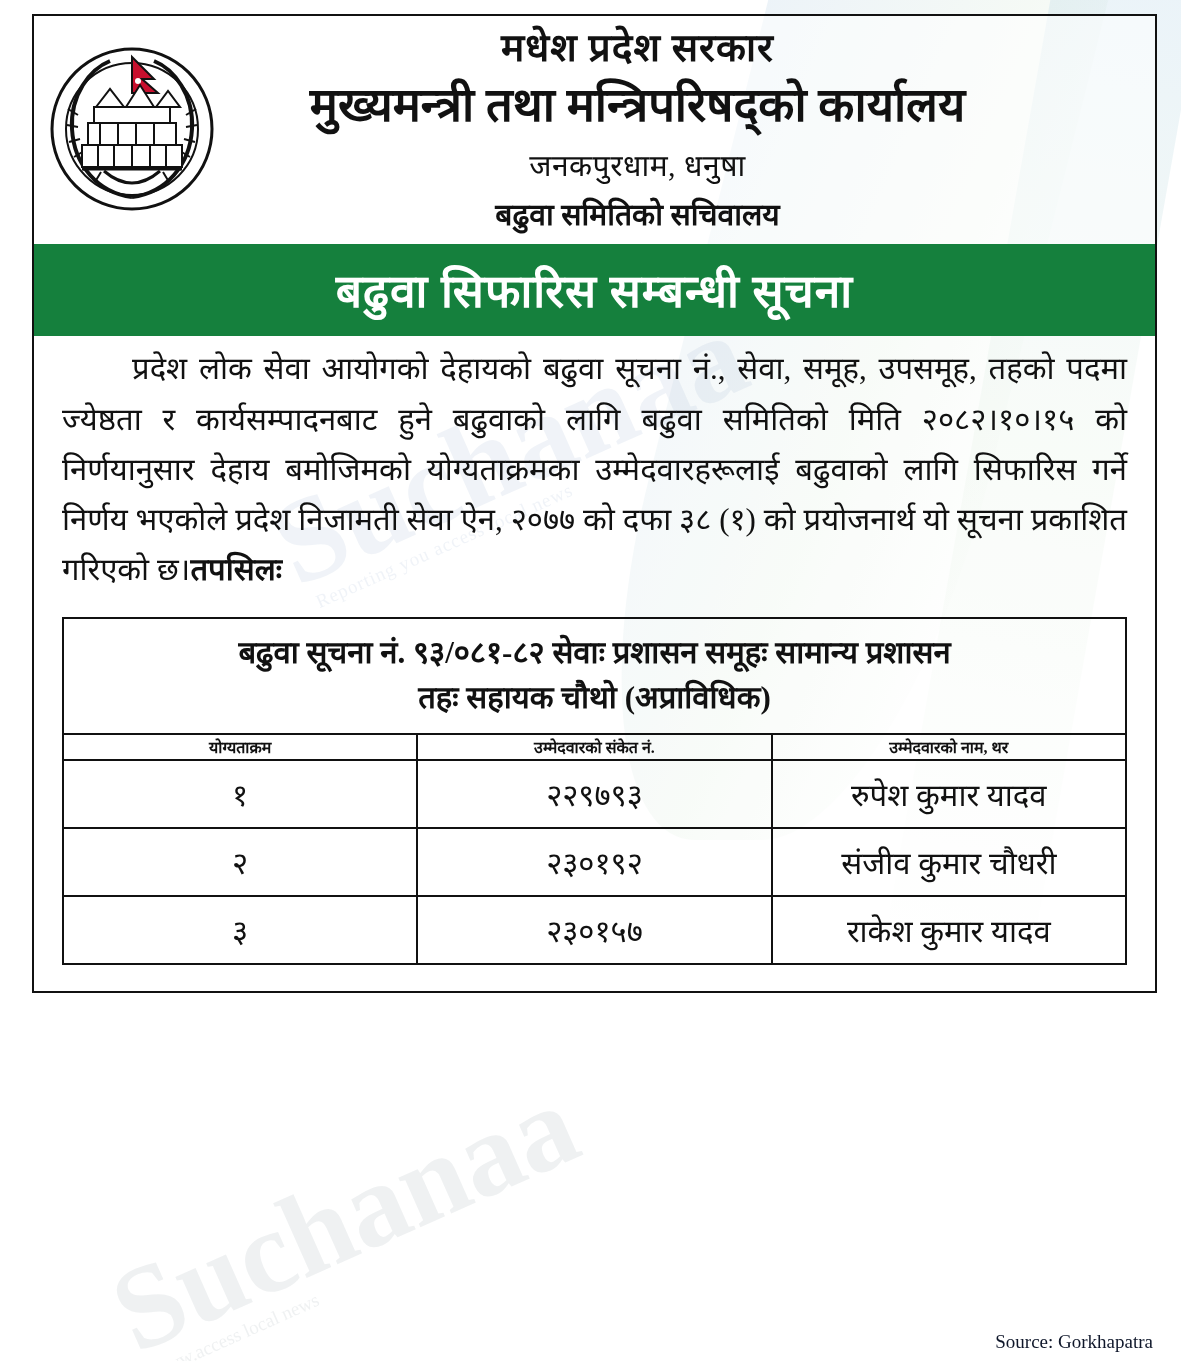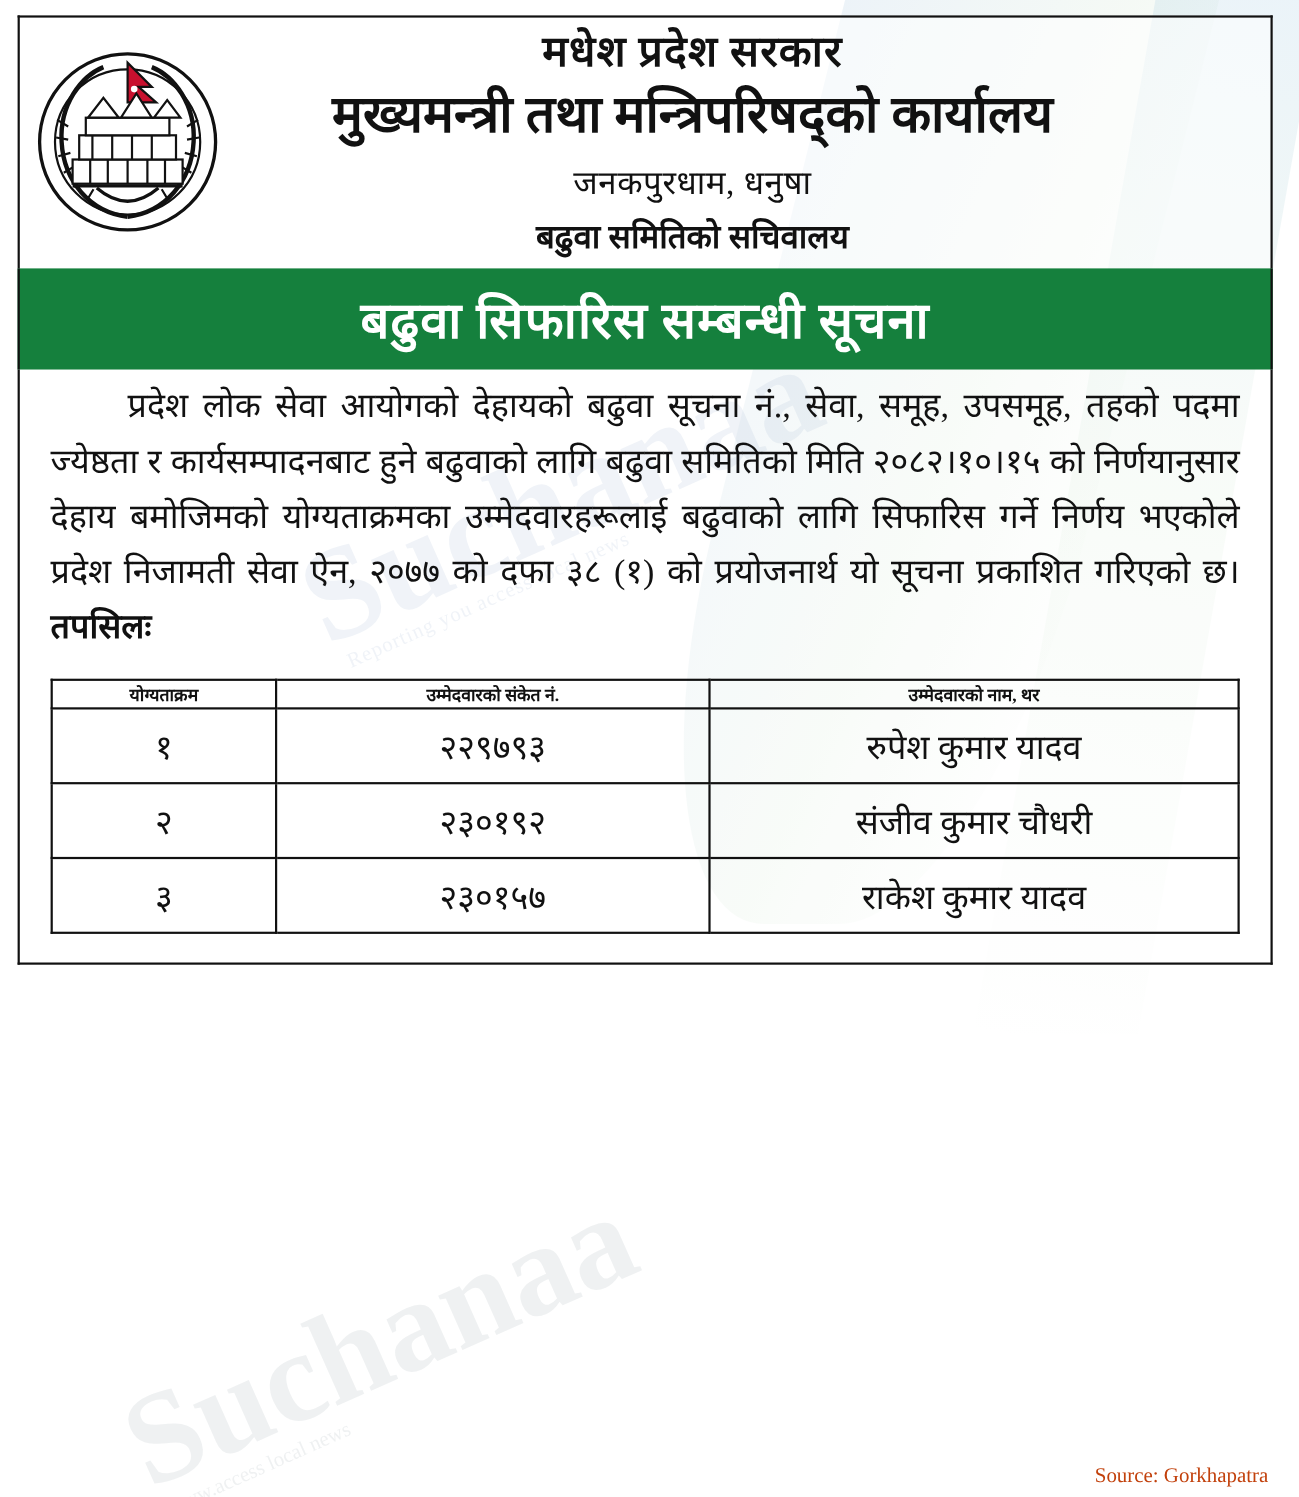--- a/index.html
+++ b/index.html
@@ -74,21 +74,21 @@
     position: absolute;
     right: 60px; top: -40px;
     width: 150px; height: 980px;
     background: linear-gradient(190deg, rgba(150,195,225,0.20), rgba(185,220,185,0.14), rgba(255,255,255,0));
     transform: skewX(-10deg);
   }
 
   .content {
     position: relative;
     z-index: 2;
-    padding: 14px 24px 0 16px;
+    padding: 14px 24px 0 32px;
   }
 
   
   .header {
     border: 2px solid #111;
     border-bottom: none;
     display: flex;
     align-items: center;
     padding: 8px 10px 10px 10px;
     background: rgba(255,255,255,0.55);
@@ -202,21 +202,21 @@
   .col-rank { width: 200px; }
   .col-code { width: 390px; text-align: center; }
 
   
   .source {
     position: absolute;
     right: 28px;
     bottom: 8px;
     font-family: "Liberation Serif", serif;
     font-size: 19px;
-    color: #c2410c;
+    color: #0f172a;
     z-index: 3;
   }
 </style>
 </head>
 <body>
 
 <div class="page">
 
   <div class="watermark">
     <div class="wm-swoosh"></div>
@@ -274,20 +274,26 @@
     </div>
 
     <div class="banner">बढुवा सिफारिस सम्बन्धी सूचना</div>
 
     <div class="body-block">
 
       <div class="para"><span class="indent"></span><span>प्रदेश लोक सेवा आयोगको देहायको बढुवा सूचना नं., सेवा, समूह, उपसमूह, तहको पदमा ज्येष्ठता र कार्यसम्पादनबाट हुने बढुवाको लागि बढुवा समितिको मिति २०८२।१०।१५ को निर्णयानुसार देहाय बमोजिमको योग्यताक्रमका उम्मेदवारहरूलाई बढुवाको लागि सिफारिस गर्ने निर्णय भएकोले प्रदेश निजामती सेवा ऐन, २०७७ को दफा ३८ (१) को प्रयोजनार्थ यो सूचना प्रकाशित गरिएको छ।</span><span class="tapasil">तपसिलः</span></div>
 
       <table class="tbl">
         <tbody>
+          <tr class="tbl-title">
+            <td colspan="3">
+              <div>बढुवा सूचना नं. ९३/०८१-८२  सेवाः प्रशासन  समूहः सामान्य प्रशासन</div>
+              <div>तहः सहायक चौथो (अप्राविधिक)</div>
+            </td>
+          </tr>
           <tr>
             <th class="col-rank">योग्यताक्रम</th>
             <th class="col-code">उम्मेदवारको संकेत नं.</th>
             <th>उम्मेदवारको नाम, थर</th>
           </tr>
           <tr>
             <td>१</td>
             <td>२२९७९३</td>
             <td>रुपेश कुमार यादव</td>
           </tr>

